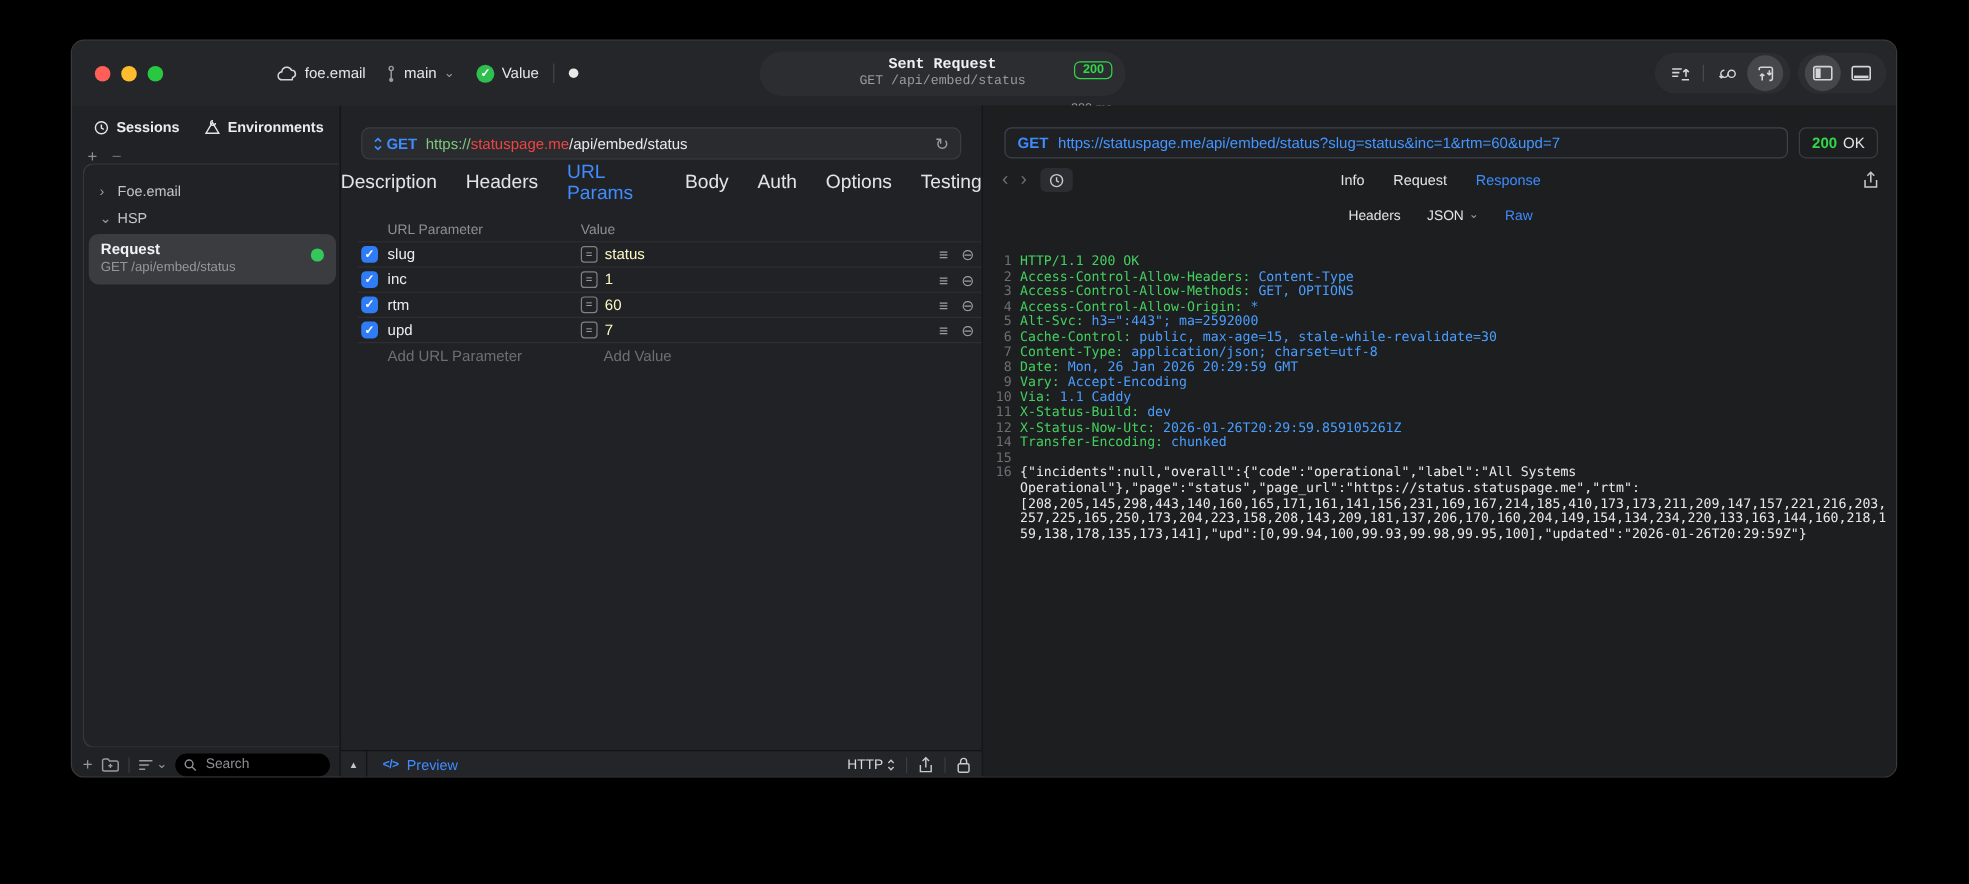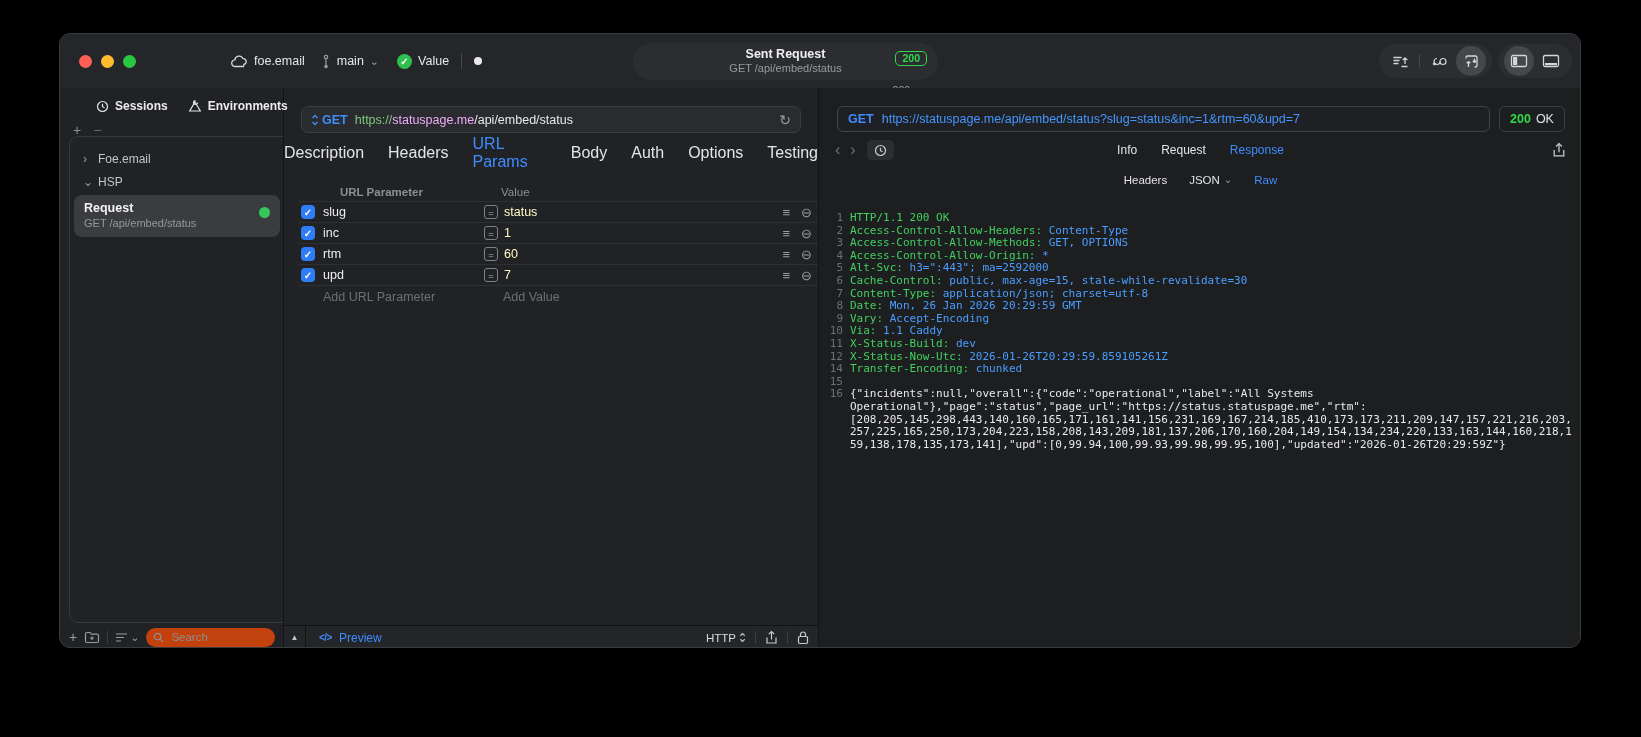--- a/index.html
+++ b/index.html
@@ -12,74 +12,74 @@
   .tl{width:13px;height:13px;border-radius:50%;}
   .tl.r{background:#ff5f57}.tl.y{background:#febc2e}.tl.g{background:#28c840}
   .tb-item{display:flex;align-items:center;gap:6px;color:#e6e7e9;font-size:12.5px;}
   .tb-sep{width:1px;height:16px;background:#47484b;margin:0 12px;}
   .dot{width:8px;height:8px;border-radius:50%;background:#e9e9ea;}
   .chev{color:#9a9b9e;font-size:11px;line-height:1;}
   .sync-badge{width:15px;height:15px;border-radius:50%;background:#2fbf4e;color:#fff;font-size:10px;
     display:flex;align-items:center;justify-content:center;font-weight:bold;}
   .center-pill{position:absolute;left:573px;top:9px;width:305px;height:37px;background:#2b2d30;
     border-radius:19px;display:flex;align-items:center;justify-content:center;}
-  .cp-text{text-align:center;line-height:1.25;}
+  .cp-text{text-align:center;line-height:1.25;font-family:Liberation Mono, monospace;}
   .cp-title{color:#f0f0f1;font-size:12.5px;font-weight:bold;}
   .cp-sub{color:#9a9b9e;font-size:11px;}
   .cp-right{position:absolute;right:11px;top:5px;text-align:right;}
   .code-badge{display:inline-block;border:1.5px solid #32d74b;color:#32d74b;font-size:10.5px;font-weight:bold;
     border-radius:5px;padding:0px 6px;line-height:13px;}
   .cp-ms{color:#9a9b9e;font-size:10.5px;margin-top:18px;}
   .tb-right{position:absolute;right:8px;top:10px;display:flex;gap:6px;}
   .pill{background:#2b2d30;border-radius:17px;height:34px;display:flex;align-items:center;padding:0 6px;gap:2px;}
   .icobtn{width:30px;height:30px;border-radius:50%;display:flex;align-items:center;justify-content:center;color:#d4d5d7;}
   .icobtn.hl{background:#45474b;}
   .pill .isep{width:1px;height:14px;background:#47484b;margin:0 2px;}
   svg{display:block;}
   
   .vdiv{position:absolute;top:54px;bottom:0;width:1px;background:#121315;}
   .vd1{left:223px}.vd2{left:758px}
   .sidebar{position:absolute;left:0;top:54px;width:223px;height:561px;}
   .main{position:absolute;left:224px;top:54px;width:534px;height:561px;}
   .rightp{position:absolute;left:759px;top:54px;width:763px;height:561px;background:#1d1e20;}
   
-  .sb-tabs{height:28px;display:flex;align-items:center;gap:20px;padding-left:36px;margin-top:4px;}
+  .sb-tabs{height:28px;display:flex;align-items:center;gap:20px;padding-left:18px;margin-top:4px;}
   .sb-tab{display:flex;align-items:center;gap:6px;color:#ececee;font-size:12px;font-weight:bold;}
   .sb-pm{display:flex;gap:12px;padding-left:13px;height:16px;align-items:center;color:#8e8f92;font-size:14px;margin-top:2px;}
   .sb-pm .minus{color:#6b6c6f;}
   .sb-list{position:absolute;left:9px;right:0;top:48px;bottom:26px;border:1px solid #37383c;border-right:none;
     border-radius:9px 0 0 9px;padding-top:10px;box-sizing:border-box;}
   .tree-item{display:flex;align-items:center;gap:7px;height:23px;padding-left:13px;color:#c4c5c8;font-size:12px;}
   .tree-item .chev{font-size:12px;color:#9a9b9e;width:8px;}
   .req-card{position:relative;margin:2px 3px 0 4px;background:#3a3c40;border-radius:8px;padding:5px 10px 6px;}
   .req-title{color:#f2f2f3;font-size:12.5px;font-weight:bold;line-height:1.3;}
   .req-sub{color:#96979a;font-size:11px;line-height:1.3;}
   .green-dot{position:absolute;right:10px;top:12px;width:11px;height:11px;border-radius:50%;background:#35c759;}
   .sb-footer{position:absolute;left:0;right:0;bottom:0;height:24px;display:flex;align-items:center;
     padding:0 5px 0 9px;gap:7px;color:#9a9b9e;}
   .sb-footer .fsep{width:1px;height:13px;background:#3c3d40;}
-  .search-pill{flex:1;height:19px;background:#c2410c;border-radius:10px;display:flex;align-items:center;
+  .search-pill{flex:1;height:19px;background:#000000;border-radius:10px;display:flex;align-items:center;
     padding:0 7px;gap:5px;margin-right:3px;}
   .search-pill input{background:transparent;border:none;outline:none;color:#c8c9cb;font-size:11.5px;width:100%;
     font-family:"Liberation Sans",sans-serif;}
   .search-pill input::placeholder{color:#8e8f92;}
   
   .url-bar{margin:18px 17px 0;height:27px;background:#292b2e;border:1px solid #3b3d41;border-radius:7px;
     display:flex;align-items:center;padding:0 9px;box-sizing:border-box;font-size:12.5px;}
   .method{color:#3f8cff;font-weight:bold;margin:0 7px 0 3px;display:flex;align-items:center;gap:2px;}
   .u-scheme{color:#7ec87f;}
-  .u-host{color:#f0abfc;}
+  .u-host{color:#ef4444;}
   .u-path{color:#e8e9ea;}
   .reload{margin-left:auto;color:#9b9c9f;font-size:14px;}
   .tabs{height:40px;display:flex;align-items:center;justify-content:center;gap:24px;font-size:16px;color:#e3e4e6;}
   .tab.active{color:#3f8cff;}
   .ptable{margin-top:9px;font-size:12.5px;}
   .pt-head{display:flex;height:19px;align-items:center;color:#8e8f92;font-size:11.5px;
     border-bottom:1px solid #2e2f32;margin-left:14px;padding-right:6px;}
-  .pt-head .c-name{margin-left:42px;width:161px;font-weight:bold;}
+  .pt-head .c-name{margin-left:25px;width:161px;}
   .pt-row{display:flex;align-items:center;height:20px;border-bottom:1px solid #2e2f32;margin-left:14px;padding-right:6px;}
   .cbx{width:14px;height:14px;border-radius:4px;background:#2f7df6;color:#fff;font-size:10px;font-weight:bold;
     display:flex;align-items:center;justify-content:center;margin:0 8px 0 3px;flex:none;}
   .p-name{width:161px;color:#eceded;flex:none;}
   .eq{width:12px;height:12px;border:1px solid #808184;border-radius:3px;color:#b9babc;font-size:9.5px;
     display:flex;align-items:center;justify-content:center;margin-right:6px;flex:none;}
   .p-val{flex:1;color:#fef9c3;}
   .row-ico{color:#9b9c9f;font-size:13px;margin-left:11px;}
   .pt-add{display:flex;height:21px;align-items:center;color:#6e6f72;margin-left:14px;}
   .pt-add .a-name{margin-left:25px;width:180px;}

